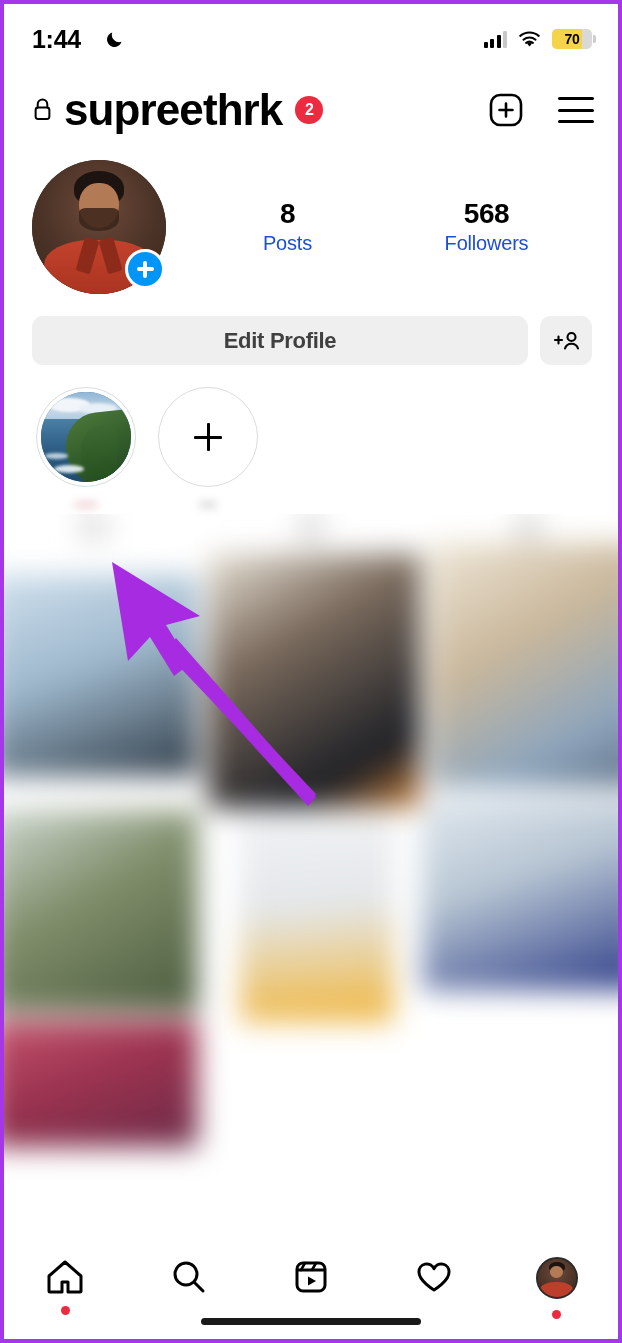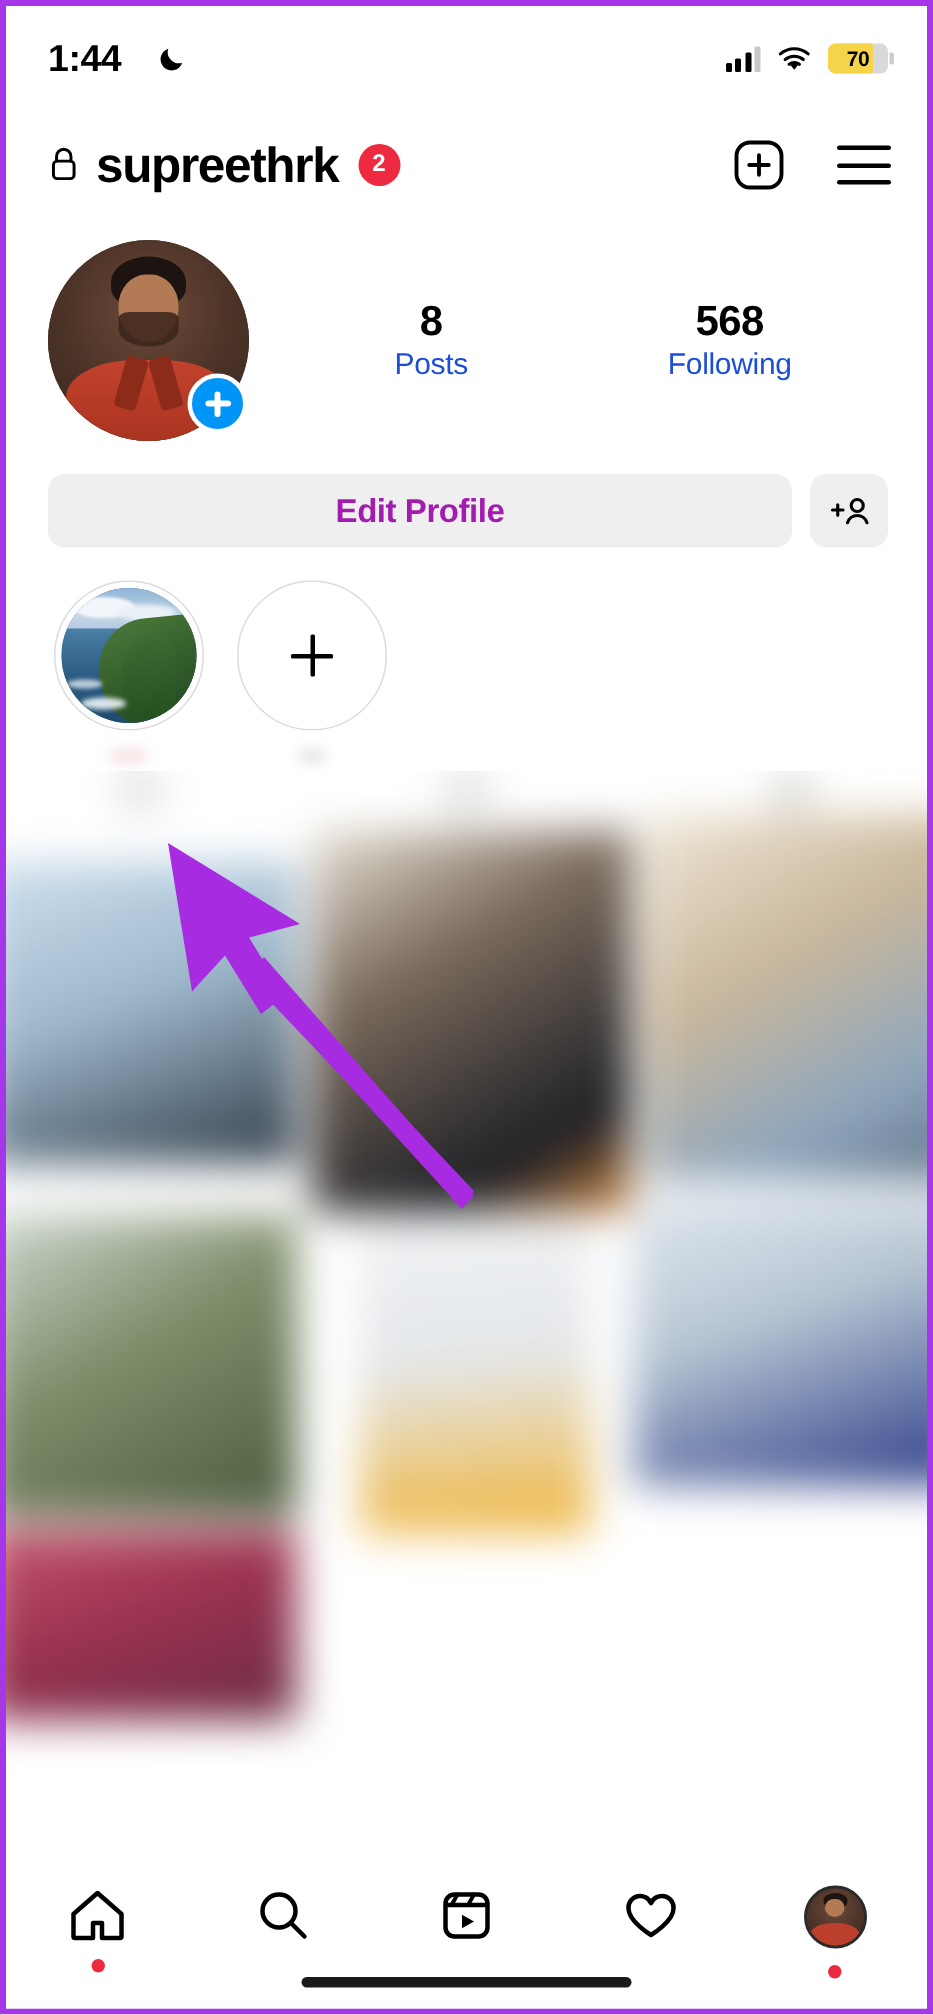--- a/index.html
+++ b/index.html
@@ -70,21 +70,21 @@
 
   
   .header {
     height:72px;
     display:flex; align-items:center; justify-content:space-between;
     padding:0 24px 0 28px;
     flex:0 0 auto;
   }
   .header-left { display:flex; align-items:center; gap:11px; }
   .lock-icon { width:21px; height:25px; display:block; margin-bottom:2px; }
-  .username { font-size:33px; font-weight:700; color:#000; letter-spacing:-0.9px; }
+  .username { font-size:44px; font-weight:700; color:#000; letter-spacing:-0.9px; }
   .badge {
     width:28px; height:28px; border-radius:50%;
     background:#ED2A3F;
     color:#fff; font-size:16px; font-weight:700;
     display:flex; align-items:center; justify-content:center;
     margin-left:2px;
   }
   .header-right { display:flex; align-items:center; gap:34px; }
   .plus-box { width:36px; height:36px; display:block; }
   .hamburger { width:36px; height:26px; display:flex; flex-direction:column; justify-content:space-between; }
@@ -149,21 +149,21 @@
   
   .actions {
     display:flex; align-items:center; gap:12px;
     padding:22px 26px 0 28px;
     flex:0 0 auto;
   }
   .btn-edit {
     flex:1; height:49px;
     background:#EFEFEF; border-radius:11px;
     display:flex; align-items:center; justify-content:center;
-    font-size:22px; font-weight:600; color:#a21caf; letter-spacing:-0.3px;
+    font-size:22px; font-weight:600; color:#404040; letter-spacing:-0.3px;
   }
   .btn-adduser {
     width:52px; height:49px;
     background:#EFEFEF; border-radius:11px;
     display:flex; align-items:center; justify-content:center;
   }
   .adduser-icon { width:30px; height:24px; display:block; }
 
   
   .highlights {
@@ -357,21 +357,21 @@
         </div>
         <span class="add-story"></span>
       </div>
       <div class="stats">
         <div class="stat">
           <div class="stat-num">8</div>
           <div class="stat-label">Posts</div>
         </div>
         <div class="stat">
           <div class="stat-num">568</div>
-          <div class="stat-label">Following</div>
+          <div class="stat-label">Followers</div>
         </div>
       </div>
     </div>
 
 
     <div class="actions">
       <div class="btn-edit">Edit Profile</div>
       <div class="btn-adduser">
         <svg class="adduser-icon" viewBox="0 0 30 24">
           <path d="M4 11h7M7.5 7.5v7" stroke="#000" stroke-width="2.1" stroke-linecap="round"></path>

